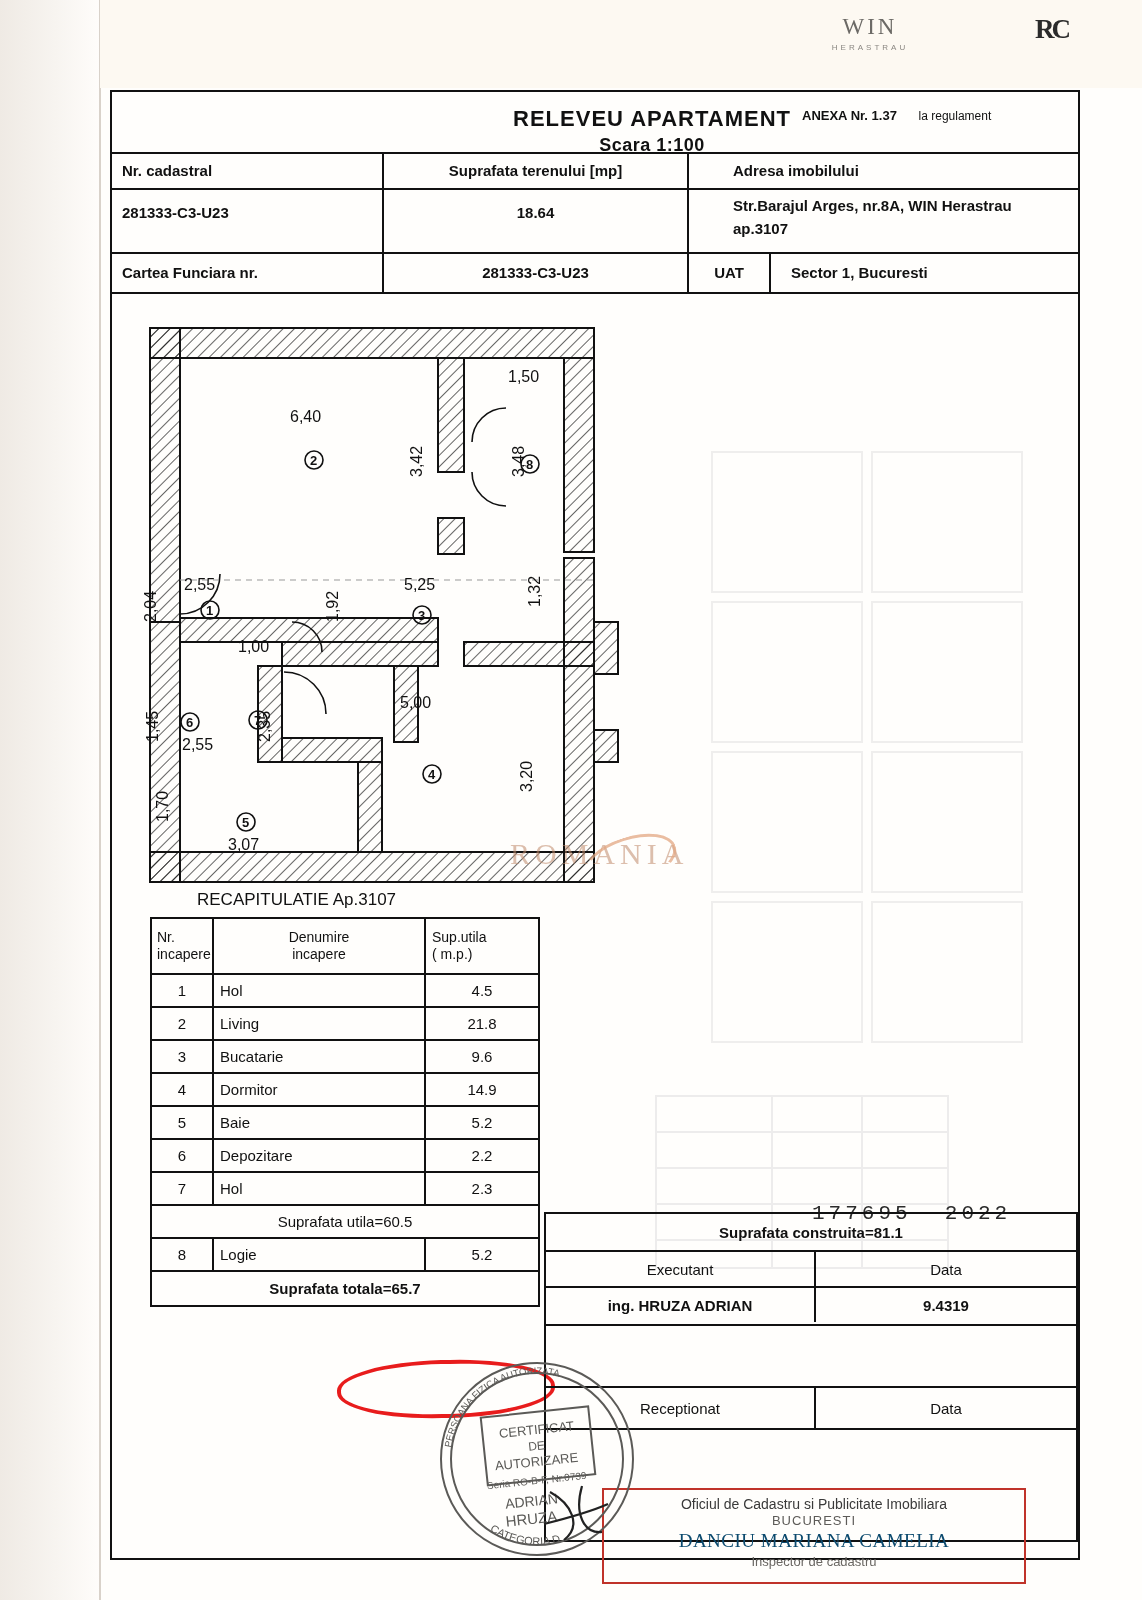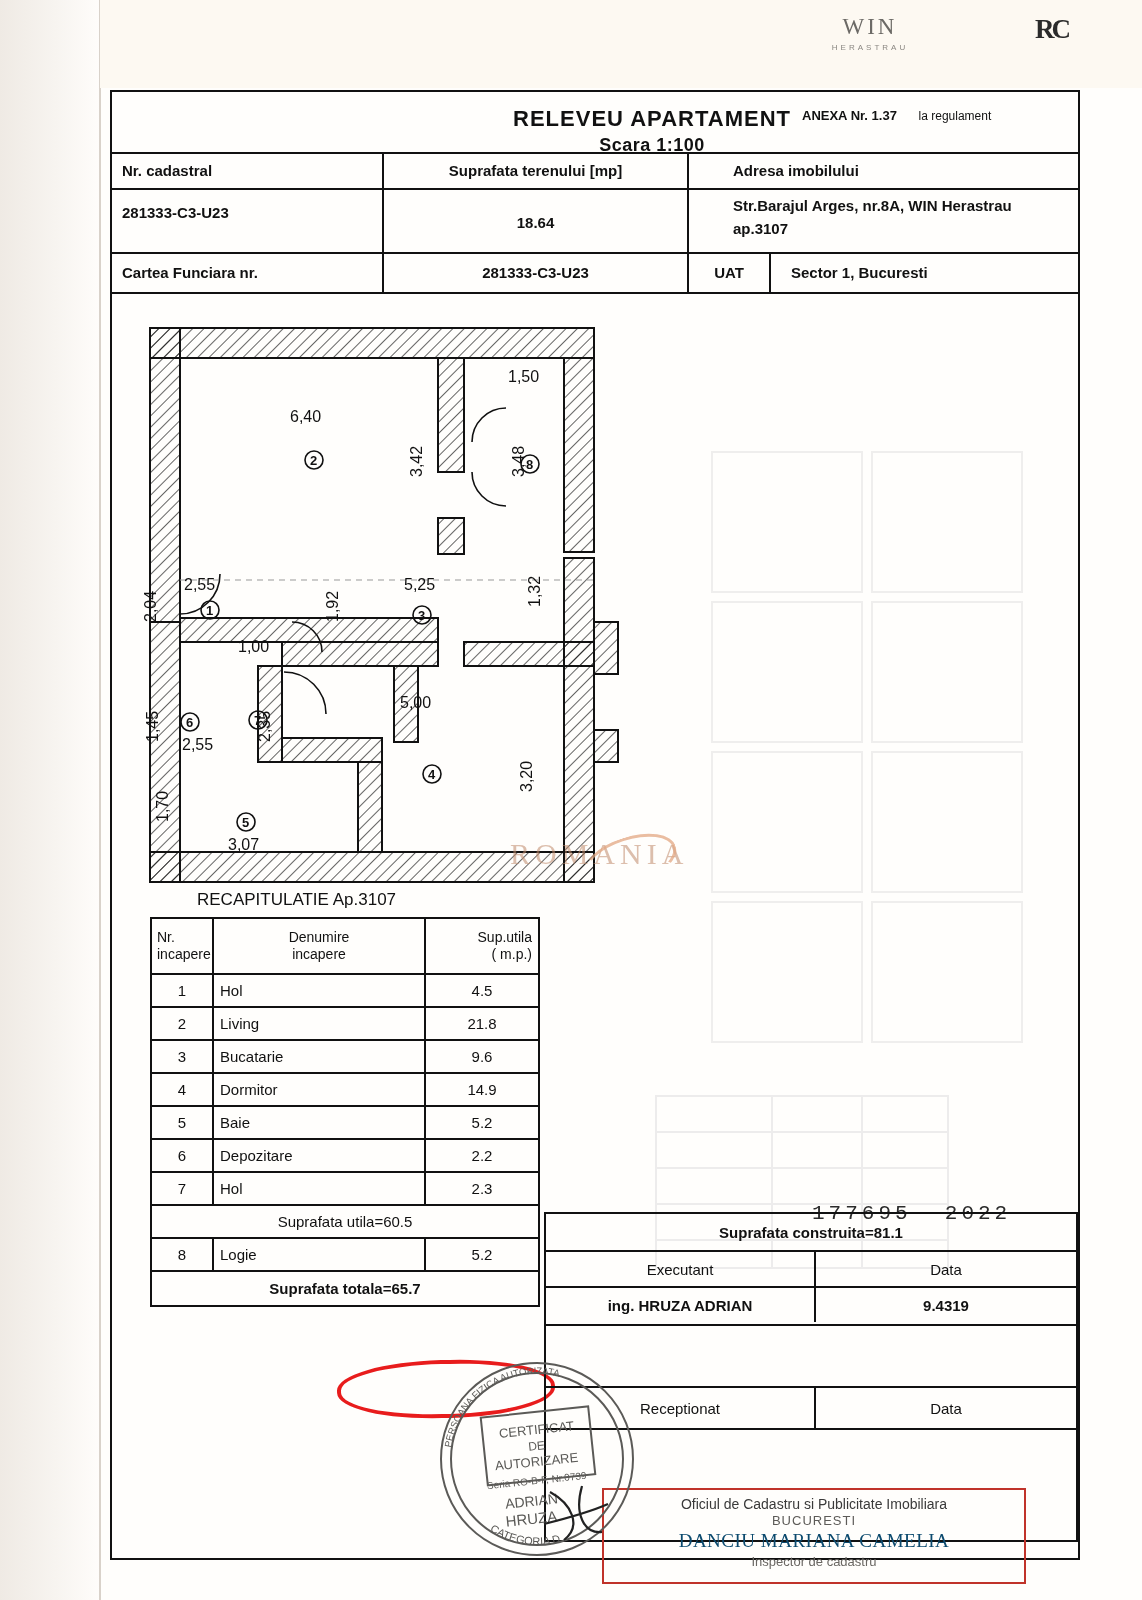--- a/index.html
+++ b/index.html
@@ -58,21 +58,21 @@
   .rrow{display:flex;border-bottom:2px solid #111;}
   .rc{box-sizing:border-box;border-right:2px solid #111;font-size:15px;padding:4px 6px;}
   .rc:last-child{border-right:none;}
   .rnum{width:62px;text-align:center;}
   .rname{width:212px;}
   .rval{width:112px;text-align:center;}
   .rhead{height:54px;}
   .rhead .rc{display:flex;flex-direction:column;justify-content:center;line-height:17px;font-size:14px;}
   .rhead .rnum{align-items:flex-start;text-align:left;padding-left:5px;}
   .rhead .rname{align-items:center;text-align:center;}
-  .rhead .rval{align-items:flex-end;text-align:center;}
+  .rhead .rval{align-items:flex-start;text-align:center;}
   .rbody{height:31px;align-items:center;}
   .rbody .rc{display:flex;align-items:center;height:100%;}
   .rbody .rnum{justify-content:center;}
   .rbody .rval{justify-content:center;}
   .rtot{height:31px;display:flex;align-items:center;justify-content:center;border-bottom:2px solid #111;font-size:15px;}
   .rtot2{height:33px;display:flex;align-items:center;justify-content:center;border-bottom:2px solid #111;font-size:15px;font-weight:bold;}
   .redmark2{position:absolute;left:225px;top:1268px;width:210px;height:50px;border:4px solid #e81c1c;border-radius:48%;transform:rotate(-1.5deg);}
 
   
   .rb{position:absolute;left:432px;top:1120px;width:534px;border:2px solid #111;box-sizing:border-box;border-bottom:none;}
@@ -133,21 +133,21 @@
     </div>
 
     <div class="idtable">
       <div class="idrow h">
         <div class="idcell c1">Nr. cadastral</div>
         <div class="idcell c2">Suprafata terenului [mp]</div>
         <div class="idcell c3">Adresa imobilului</div>
       </div>
       <div class="idrow v">
         <div class="idcell c1" style="padding-top:14px">281333-C3-U23</div>
-        <div class="idcell c2v" style="padding-top:24px">18.64</div>
+        <div class="idcell c2v" style="padding-top:14px">18.64</div>
         <div class="idcell c3">
           <div>Str.Barajul Arges, nr.8A, WIN Herastrau</div>
           <div class="line2">ap.3107</div>
         </div>
       </div>
       <div class="idrow h" style="height:38px;line-height:24px">
         <div class="idcell c1">Cartea Funciara nr.</div>
         <div class="idcell c2">281333-C3-U23</div>
         <div class="idcell uatcell">UAT</div>
         <div class="idcell uatval" style="padding-left:20px">Sector 1, Bucuresti</div>

